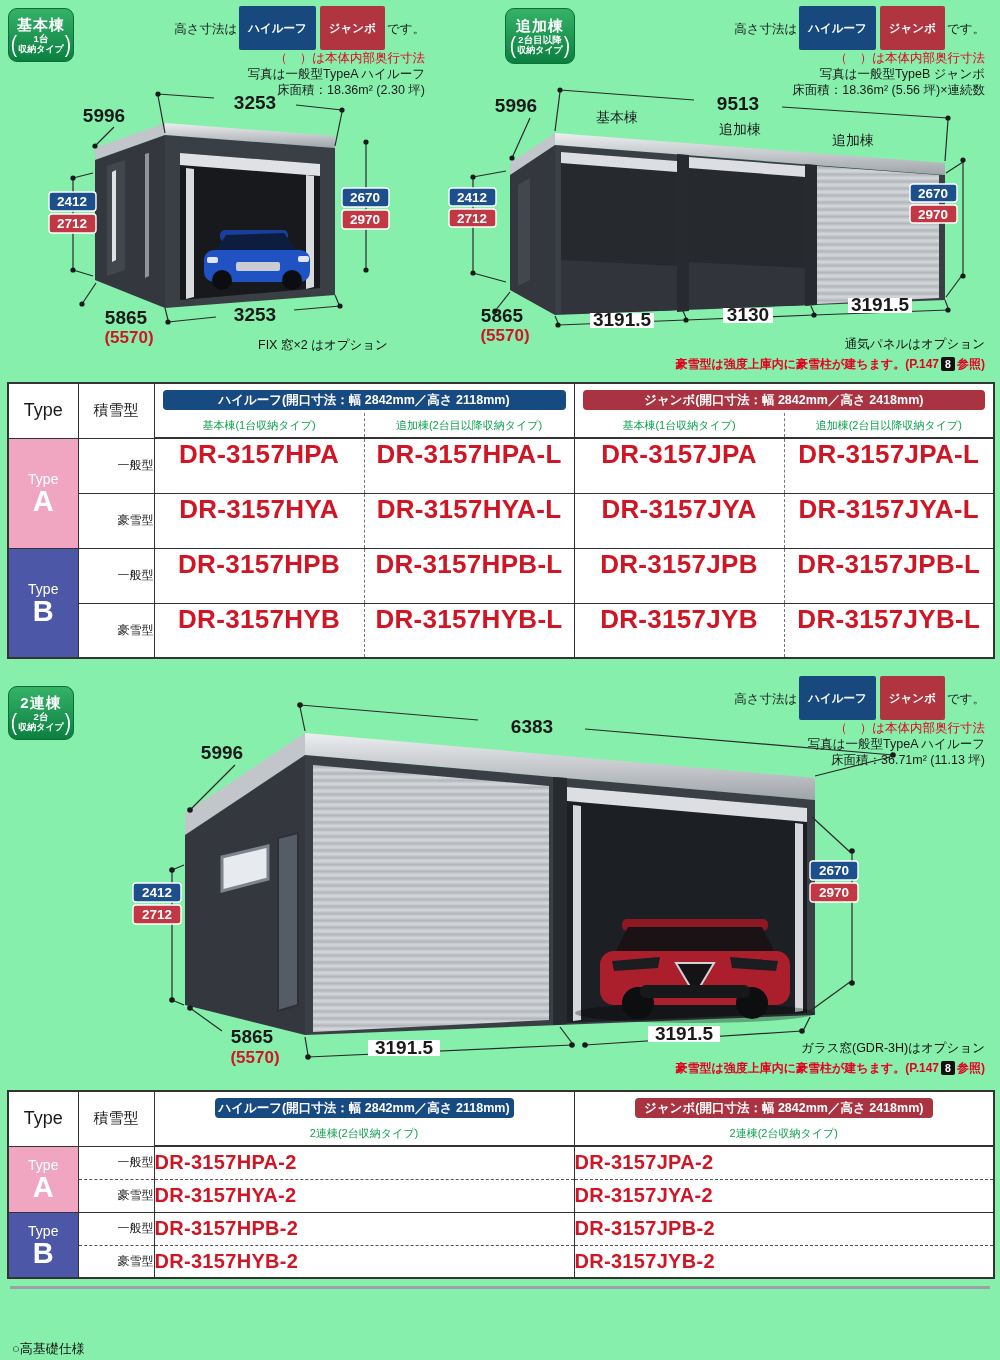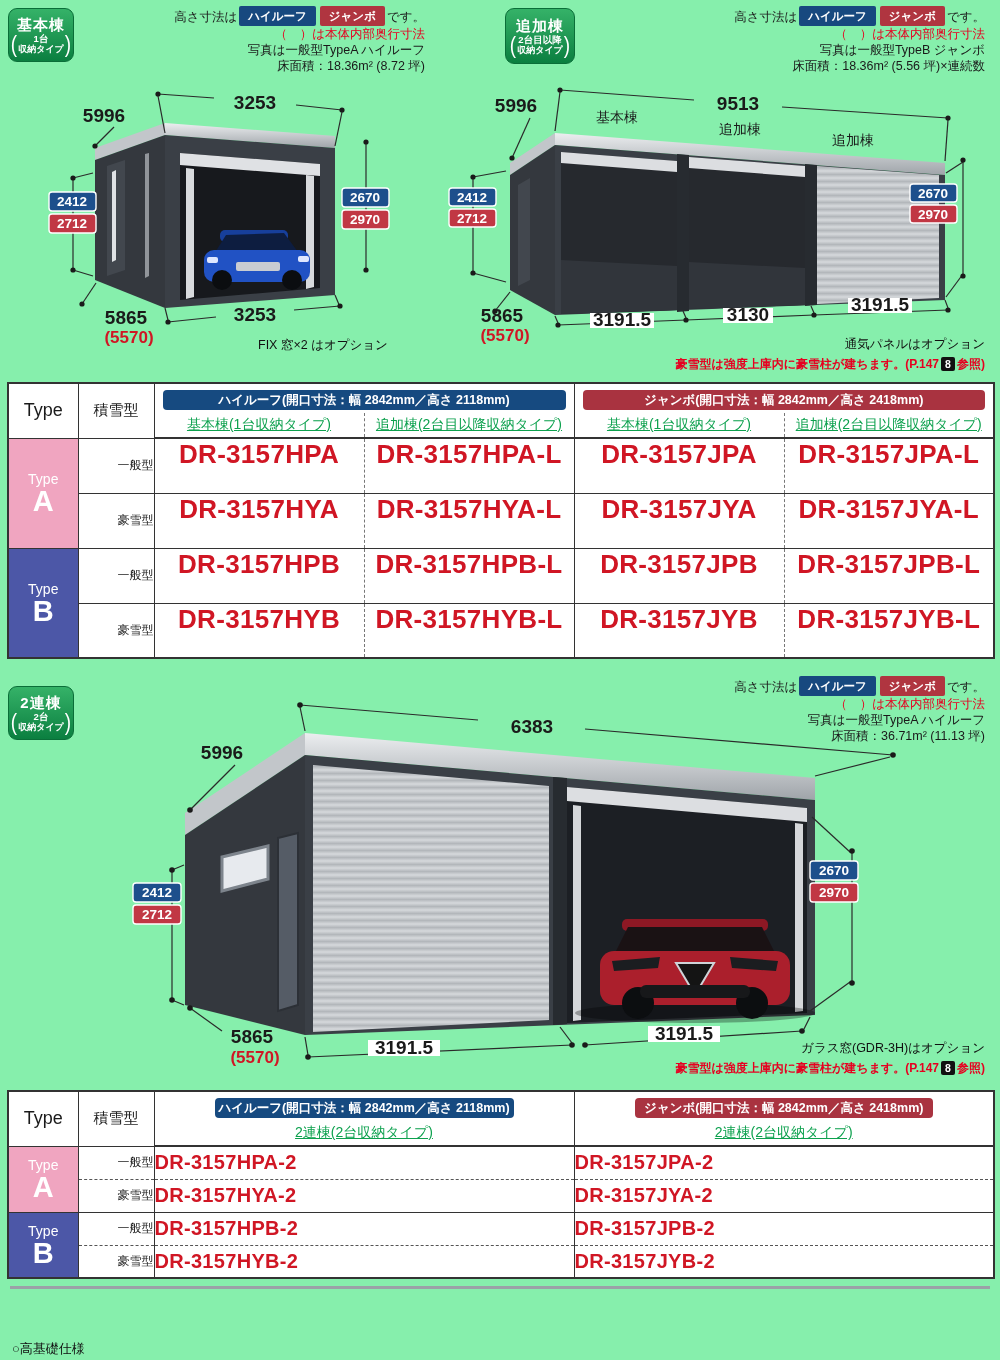--- a/index.html
+++ b/index.html
@@ -13,21 +13,21 @@
   .gb-title{font-size:15px;font-weight:bold;line-height:17px;letter-spacing:1px;}
   .gb-row{display:flex;align-items:center;line-height:10px;}
   .gb-paren{font-size:19px;font-weight:300;transform:scaleY(1.25);padding:0 1px;}
   .gb-col{display:flex;flex-direction:column;}
   .gb-s1{font-size:9.5px;font-weight:bold;line-height:11px;}
   .gb-s2{font-size:9px;font-weight:bold;line-height:10px;}
   
   .notes{position:absolute;text-align:right;font-size:12.5px;line-height:16px;}
   .note-red{color:#e60020;}
   .pill{display:inline-block;color:#fff;font-size:11.5px;font-weight:bold;
-        padding:2px 9px;border-radius:2px;margin:0 2px;vertical-align:1px;}
+        padding:14px 9px;border-radius:2px;margin:0 2px;vertical-align:1px;}
   .pill.navy{background:#17497f;}
   .pill.crimson{background:#b03540;}
   
   .diagram{position:absolute;font-family:"Liberation Sans",sans-serif;}
   .dimline{stroke:#2a2a2a;stroke-width:1.2;fill:none;}
   .dimdot{fill:#1a1a1a;}
   .dimnum{font-size:19px;font-weight:bold;fill:#1a1a1a;}
   .dimnum-red{font-size:17px;font-weight:bold;fill:#d01624;}
   .badge-txt{fill:#fff;font-size:13.5px;font-weight:bold;text-anchor:middle;}
   .brect-navy{fill:#1d4f8c;stroke:#fff;stroke-width:1.4;}
@@ -45,21 +45,21 @@
   .hr1{height:30px;}
   .hr2 td{height:24px;border-bottom:2px solid #333;}
   .th-type{font-size:18px;text-align:center;vertical-align:middle;}
   .th-snow{font-size:15px;text-align:center;vertical-align:middle;}
   .solidL{border-left:1px solid #333;}
   .dashL{border-left:1px dashed #777;}
   .banner{margin:4px 8px 1px;height:20px;line-height:20px;border-radius:4px;color:#fff;
           font-size:12.5px;font-weight:bold;text-align:center;white-space:nowrap;overflow:hidden;}
   .banner.navy{background:#164a80;}
   .banner.crimson{background:#a93340;}
-  .sub{font-size:14px;color:#0da14e;text-align:center;vertical-align:middle;white-space:nowrap;text-decoration:underline;}
+  .sub{font-size:11px;color:#0da14e;text-align:center;vertical-align:middle;white-space:nowrap;}
   tr.bodyrow{height:55px;}
   tr.bodyrow td{border-top:1px solid #333;}
   tr.bodyrow2{height:33px;}
   tr.bodyrow2 td{border-top:1px solid #333;}
   tr.dashB td{border-top:1px dashed #555;}
   .typecell{color:#fff;text-align:center;vertical-align:middle;}
   .typecell.pink{background:#f0a5c0;}
   .typecell.indigo{background:#4c57a7;}
   .tw{display:block;font-size:14px;line-height:16px;}
   .tl{display:block;font-size:29px;font-weight:bold;line-height:28px;}
@@ -91,21 +91,21 @@
         </span>
         <span class="gb-paren">)</span>
       </span>
     </div>
     <div class="notes" style="left:150px;top:6px;width:275px">
       <div>
         <span>高さ寸法は</span><span class="pill navy">ハイルーフ</span><span class="pill crimson">ジャンボ</span><span>です。</span>
       </div>
       <div class="note-red">（　）は本体内部奥行寸法</div>
       <div>写真は一般型TypeA ハイルーフ</div>
-      <div>床面積：18.36m² (8.72 坪)</div>
+      <div>床面積：18.36m² (2.30 坪)</div>
     </div>
 
     <svg class="diagram" style="left:8px;top:80px" width="470" height="296" viewBox="0 0 470 296">
       <defs>
         <linearGradient id="roofg" x1="0" y1="0" x2="0" y2="1">
           <stop offset="0" stop-color="#eceef0"></stop>
             <stop offset="1" stop-color="#9fa4a9"></stop>
         </linearGradient>
         <linearGradient id="ridge" x1="0" y1="0" x2="0" y2="7" gradientUnits="userSpaceOnUse" spreadMethod="repeat">
           <stop offset="0" stop-color="#d6d9dc"></stop>

